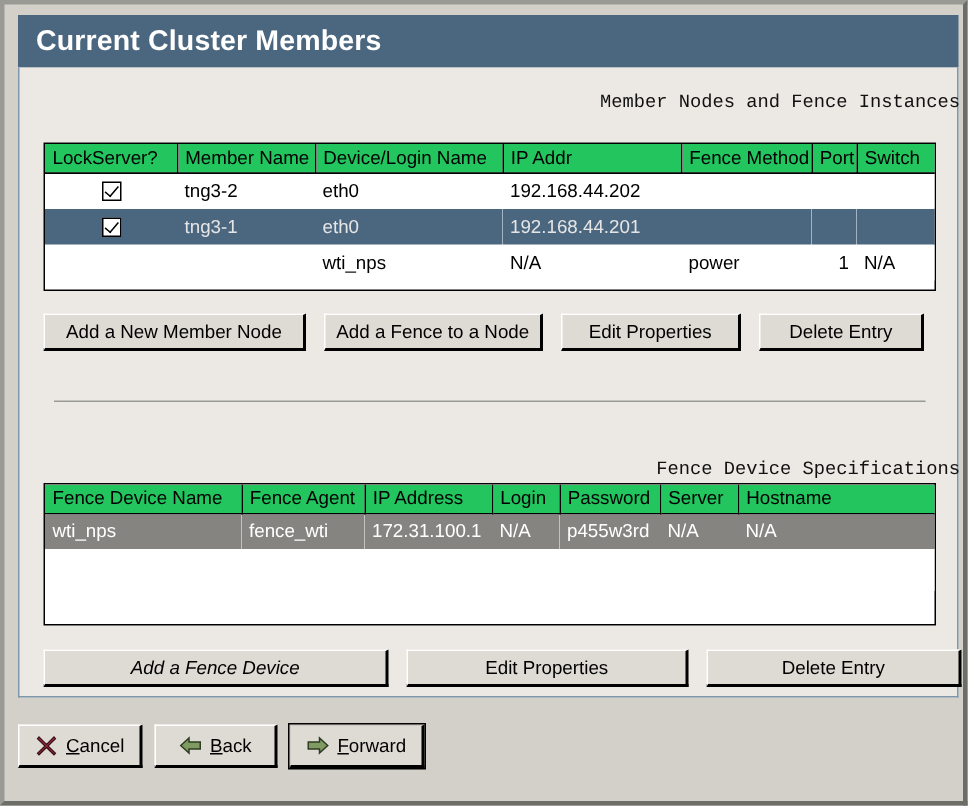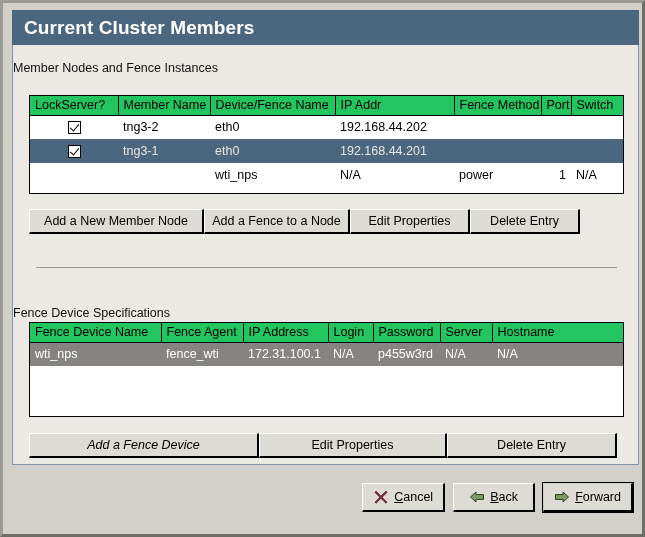--- a/index.html
+++ b/index.html
@@ -55,24 +55,25 @@
     width: 627px;
     height: 420px;
     background: #ece9e4;
     box-sizing: border-box;
     border-left: 1px solid #7e97ab;
     border-right: 1px solid #7e97ab;
     border-bottom: 1px solid #7e97ab;
   }
 
   .section-caption {
-    text-align: left;
+    text-align: right;
     font-size: 12.5px;
     color: #111;
     padding-top: 2px;
+    font-family: Liberation Mono, monospace;
   }
 
   
   .table-wrap {
     background: #ffffff;
     box-sizing: border-box;
     border: 1px solid #000000;
     overflow: hidden;
   }
   table.grid {
@@ -148,38 +149,37 @@
     align-items: center;
     justify-content: center;
     padding: 0 6px;
     cursor: default;
     white-space: nowrap;
   }
 
   .btn-row {
     position: absolute;
     display: flex;
-    gap: 0;
+    gap: 12px;
   }
 
   .divider {
     position: absolute;
     height: 1px;
     background: #9a9a94;
   }
 
   
   .navbar {
     position: absolute;
     left: 9px; top: 466px;
     width: 627px;
     height: 56px;
     display: flex;
     align-items: center;
-    justify-content: flex-end;
     gap: 8px;
     padding-right: 6px;
     box-sizing: border-box;
   }
   .nav-btn {
     min-width: 82px;
     height: 29px;
     gap: 5px;
     padding: 0 10px;
   }
@@ -217,21 +217,21 @@
             <col style="width:125px">
           <col style="width:119px">
             <col style="width:87px">
             <col style="width:30px">
             <col style="width:54px">
         </colgroup>
         <thead>
           <tr>
             <th>LockServer?</th>
             <th>Member Name</th>
-            <th>Device/Fence Name</th>
+            <th>Device/Login Name</th>
             <th>IP Addr</th>
             <th>Fence Method</th>
             <th>Port</th>
             <th>Switch</th>
           </tr>
         </thead>
         <tbody>
           <tr class="row-normal">
             <td class="c-center">
               <span class="chk"></span>

